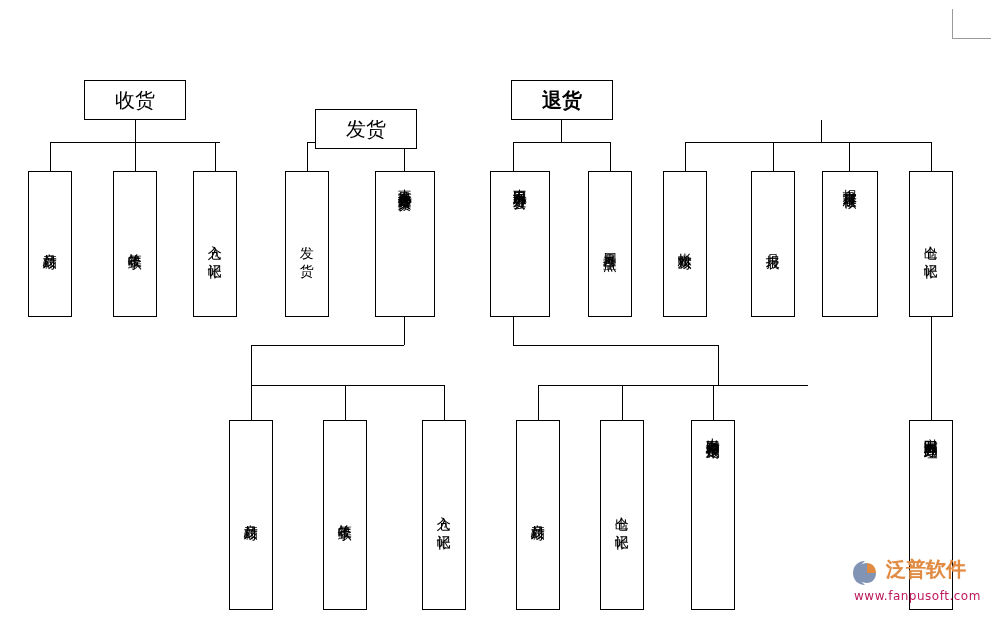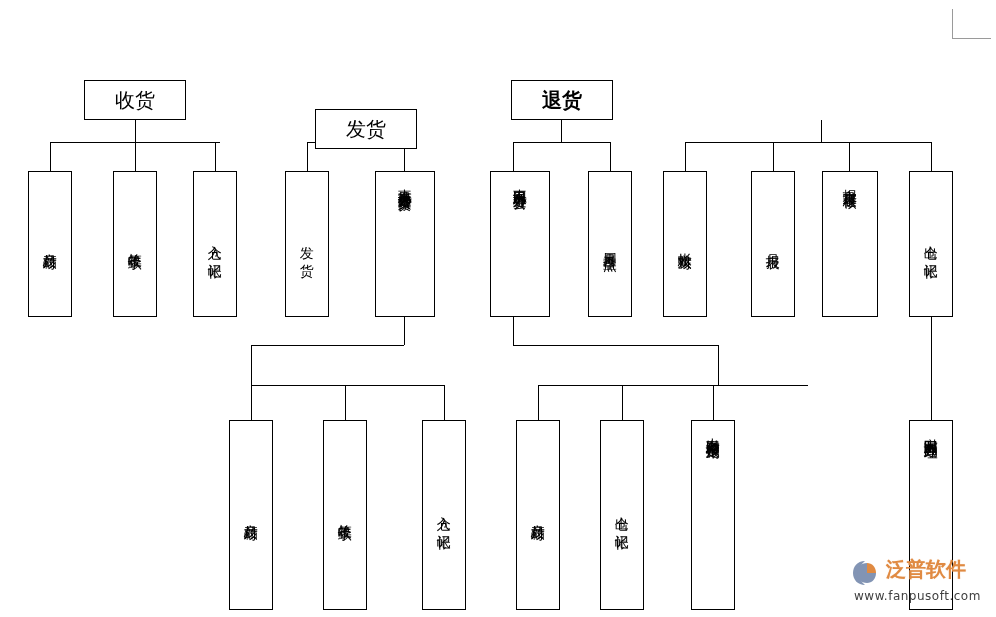--- a/index.html
+++ b/index.html
@@ -100,21 +100,21 @@
     color: #e08a42;
     letter-spacing: 0px;
     white-space: nowrap;
     text-shadow: 0 0 1px rgba(224,138,66,0.4);
   }
   #wm-url {
     position: absolute;
     left: 2px;
     top: 33px;
     font-size: 12px;
-    color: #404040;
+    color: #be185d;
     letter-spacing: 0.5px;
     white-space: nowrap;
   }
 </style>
 </head>
 <body>
 
 <div id="page">
 
   <div id="corner-mark"></div>

